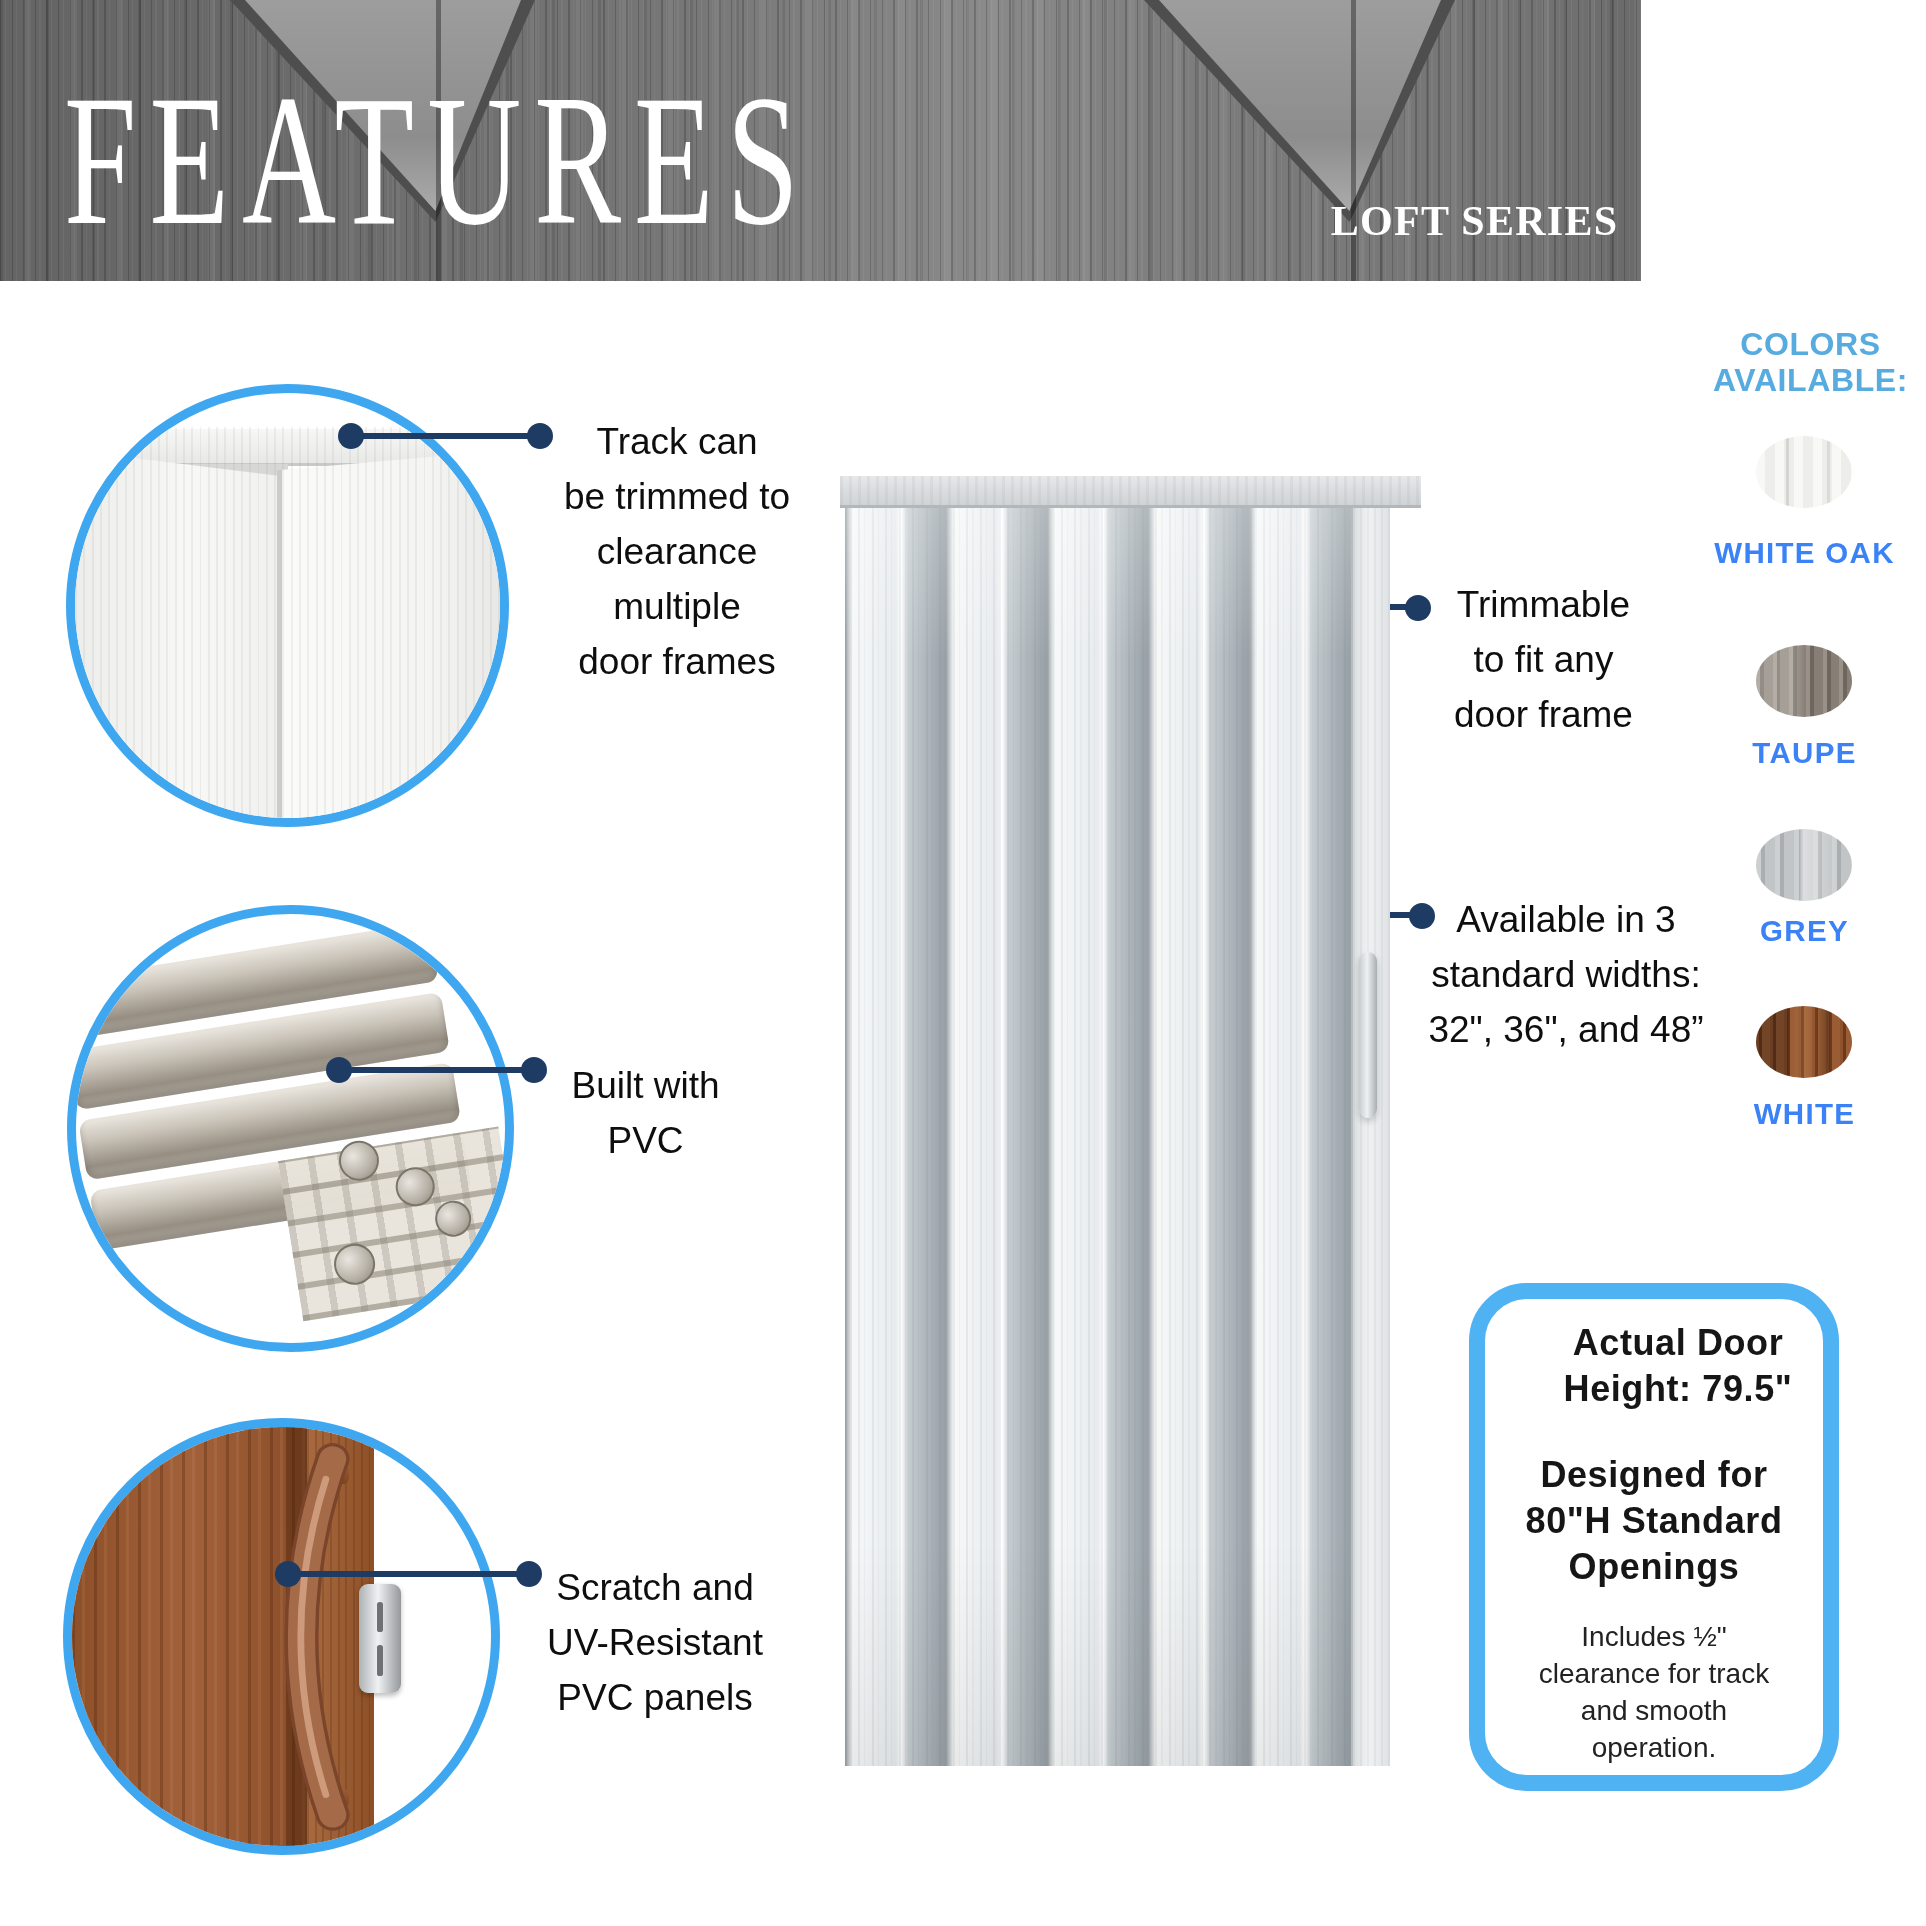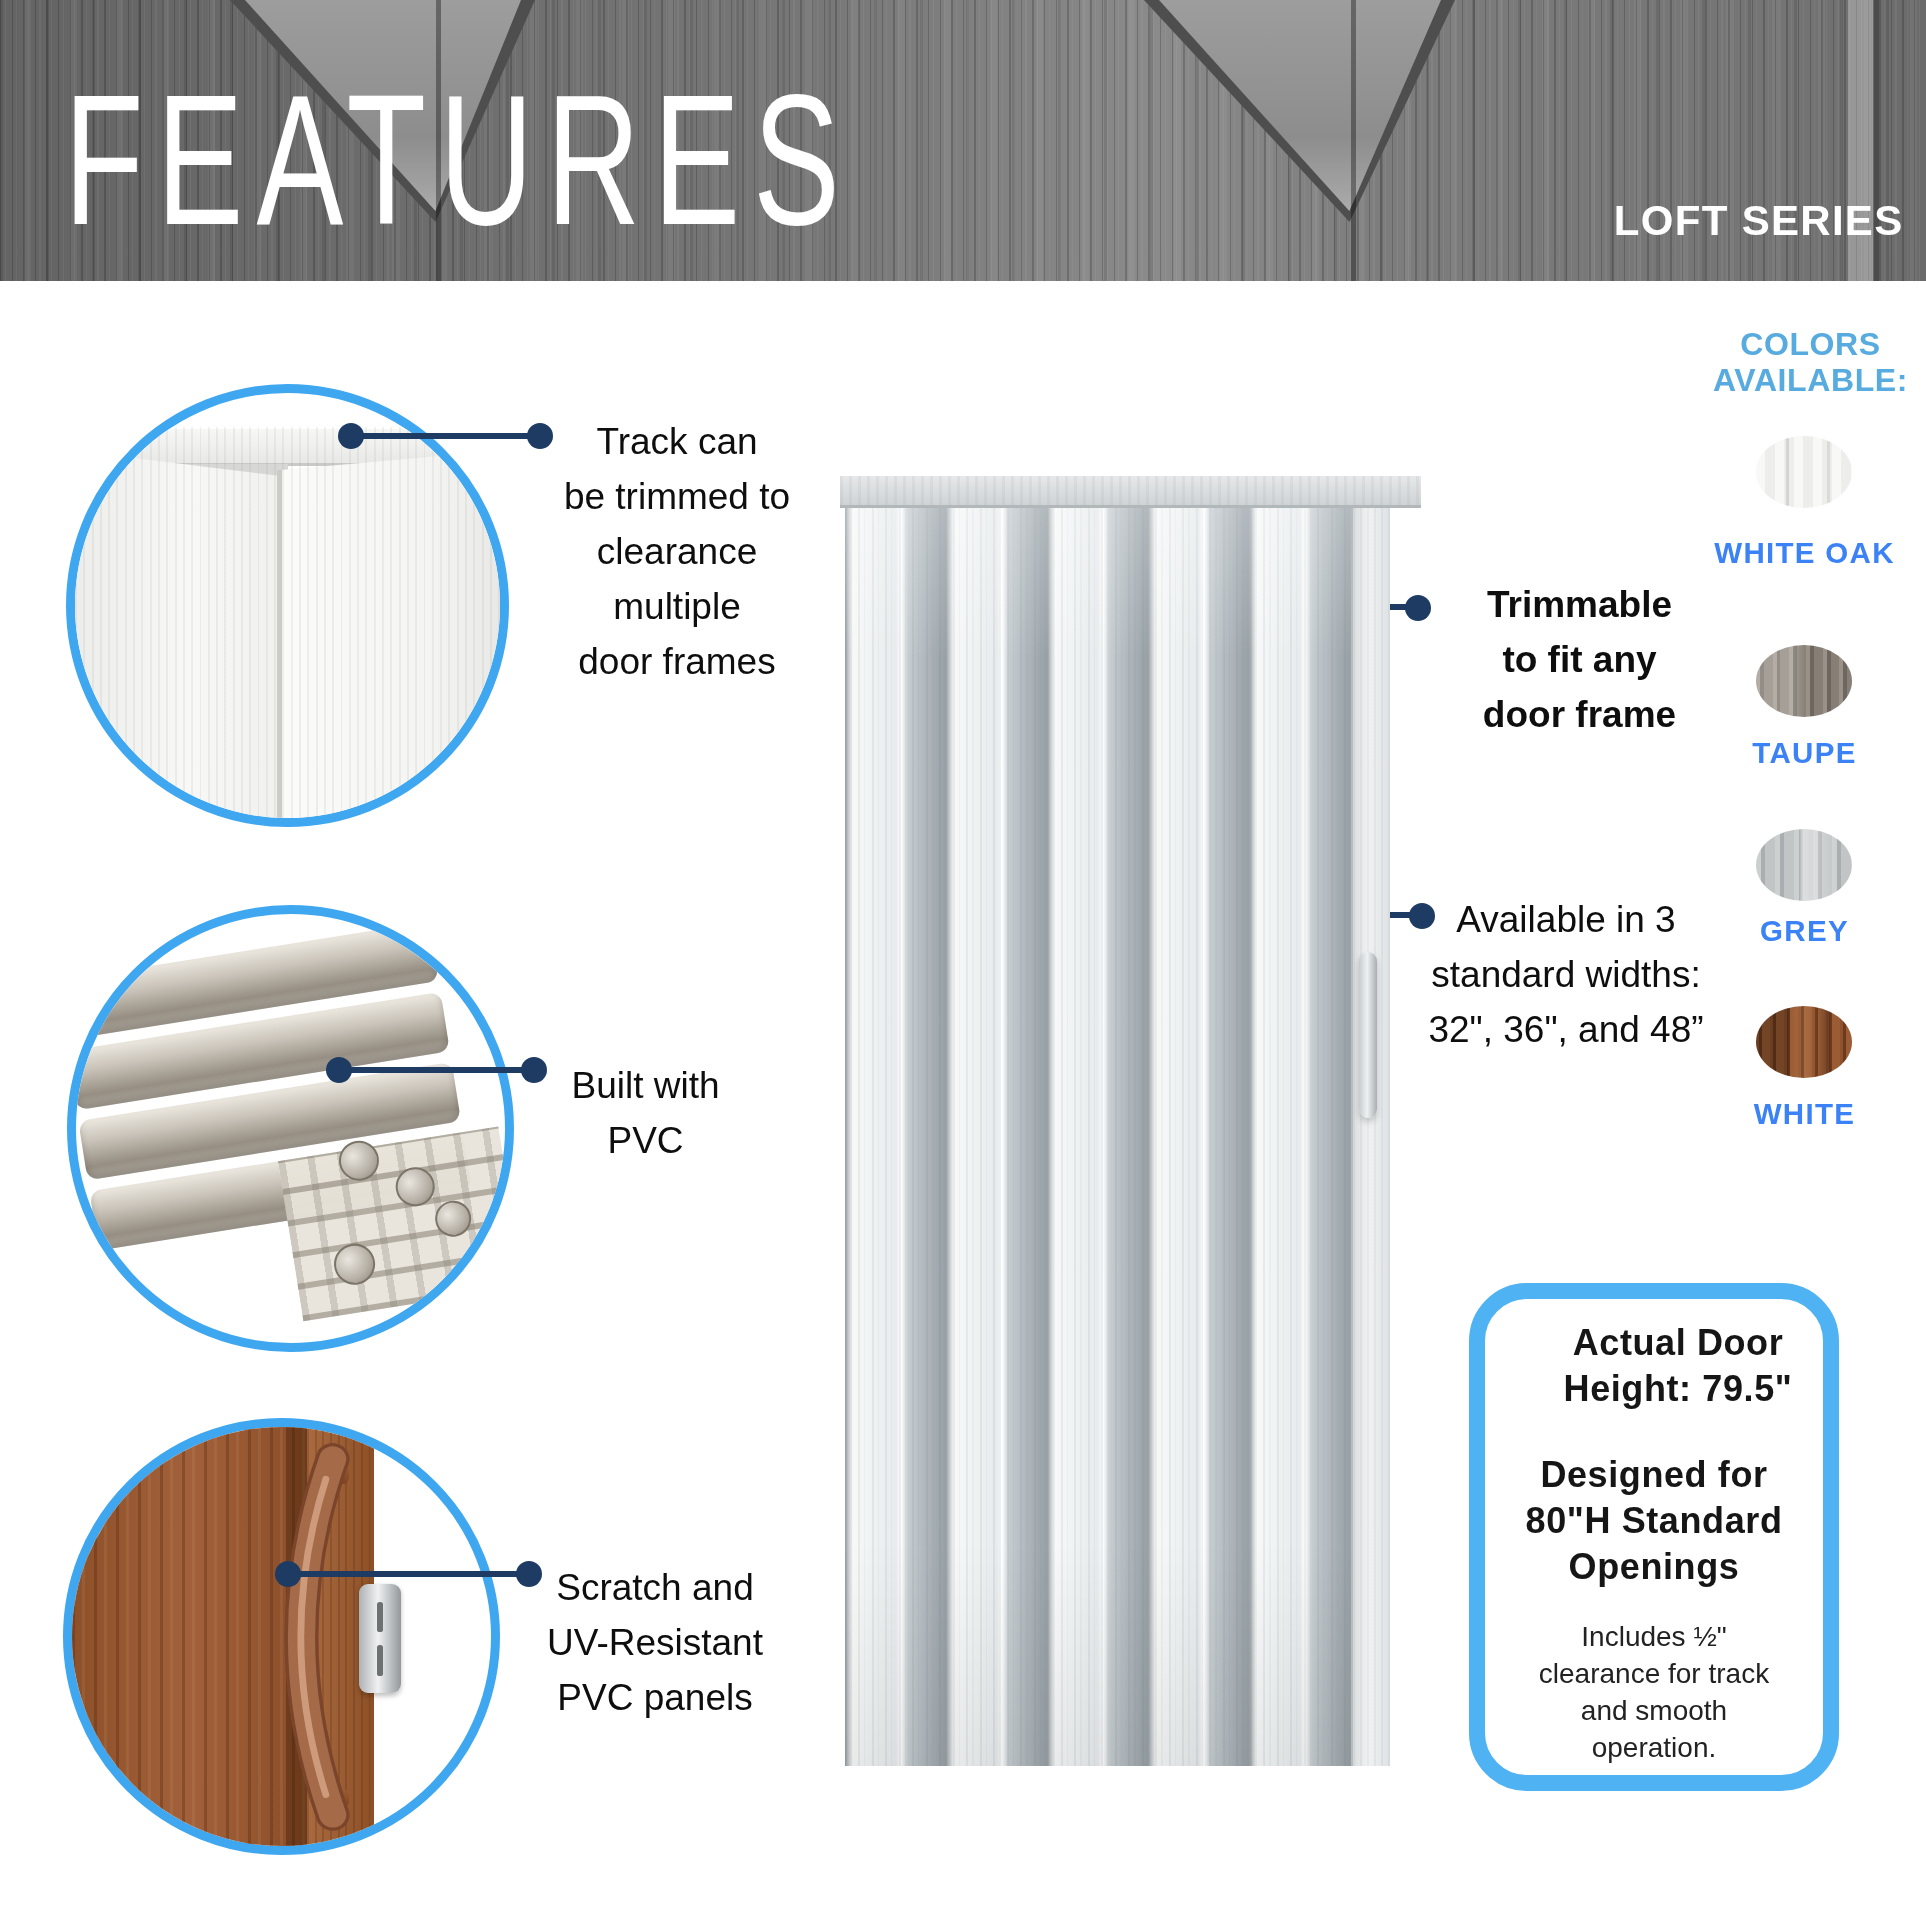--- a/index.html
+++ b/index.html
@@ -1,20 +1,20 @@
 <!DOCTYPE html>
 <html style="font-size:10.3px"><head>
 <meta charset="utf-8">
 <style>
   html,body{margin:0;padding:0;background:#ffffff;}
   .canvas{position:relative;width:1926px;height:1926px;background:#ffffff;overflow:hidden;
           font-family:"Liberation Sans",sans-serif;}
 
   
-  .banner{position:absolute;left:0;top:0;width:1926px;height:281px;background:#0f172a;overflow:hidden;}
+  .banner{position:absolute;left:0;top:0;width:1641px;height:281px;background:#0f172a;overflow:hidden;font-family:Liberation Serif, serif;}
   .wood-base{position:absolute;inset:0;
     background:linear-gradient(90deg,#646464 0%,#6c6c6c 20%,#777777 42%,#8a8a8a 60%,#7d7d7d 72%,#747474 93%,#6a6a6a 100%);}
   .grain1{position:absolute;inset:0;opacity:.9;
     background:repeating-linear-gradient(90deg,rgba(0,0,0,.20) 0 1.3px,rgba(0,0,0,0) 1.3px 4.5px,rgba(255,255,255,.06) 4.5px 5.8px,rgba(0,0,0,0) 5.8px 11.6px);}
   .grain2{position:absolute;inset:0;
     background:repeating-linear-gradient(90deg,rgba(0,0,0,.10) 0 3.2px,rgba(0,0,0,0) 3.2px 24px,rgba(255,255,255,.05) 24px 31px,rgba(0,0,0,0) 31px 46px);}
   .seam{position:absolute;top:0;height:281px;width:5.1px;background:rgba(0,0,0,.35);}
   .trim-light{position:absolute;top:0;left:1848px;height:281px;width:26px;background:rgba(255,255,255,.28);}
   .trim-dark{position:absolute;top:0;left:1873px;height:281px;width:6.4px;background:rgba(0,0,0,.30);}
   .vnotch-outer{position:absolute;top:0;background:#4e4e4e;}
@@ -210,21 +210,21 @@
     <div>Scratch and</div>
     <div>UV-Resistant</div>
     <div>PVC panels</div>
   </div>
 
   <div class="door-track"></div>
   <div class="door-accordion"></div>
   <div class="door-stile"></div>
   <div class="door-handle"></div>
 
-  <div class="callout" style="left:1432px;top:577px;width:295px;font-weight:bold;">
+  <div class="callout" style="left:1396px;top:577px;width:295px;">
     <div>Trimmable</div>
     <div>to fit any</div>
     <div>door frame</div>
   </div>
 
   <div class="callout" style="left:1386px;top:892px;width:360px;">
     <div>Available in 3</div>
     <div>standard widths:</div>
     <div>32", 36", and 48”</div>
   </div>

